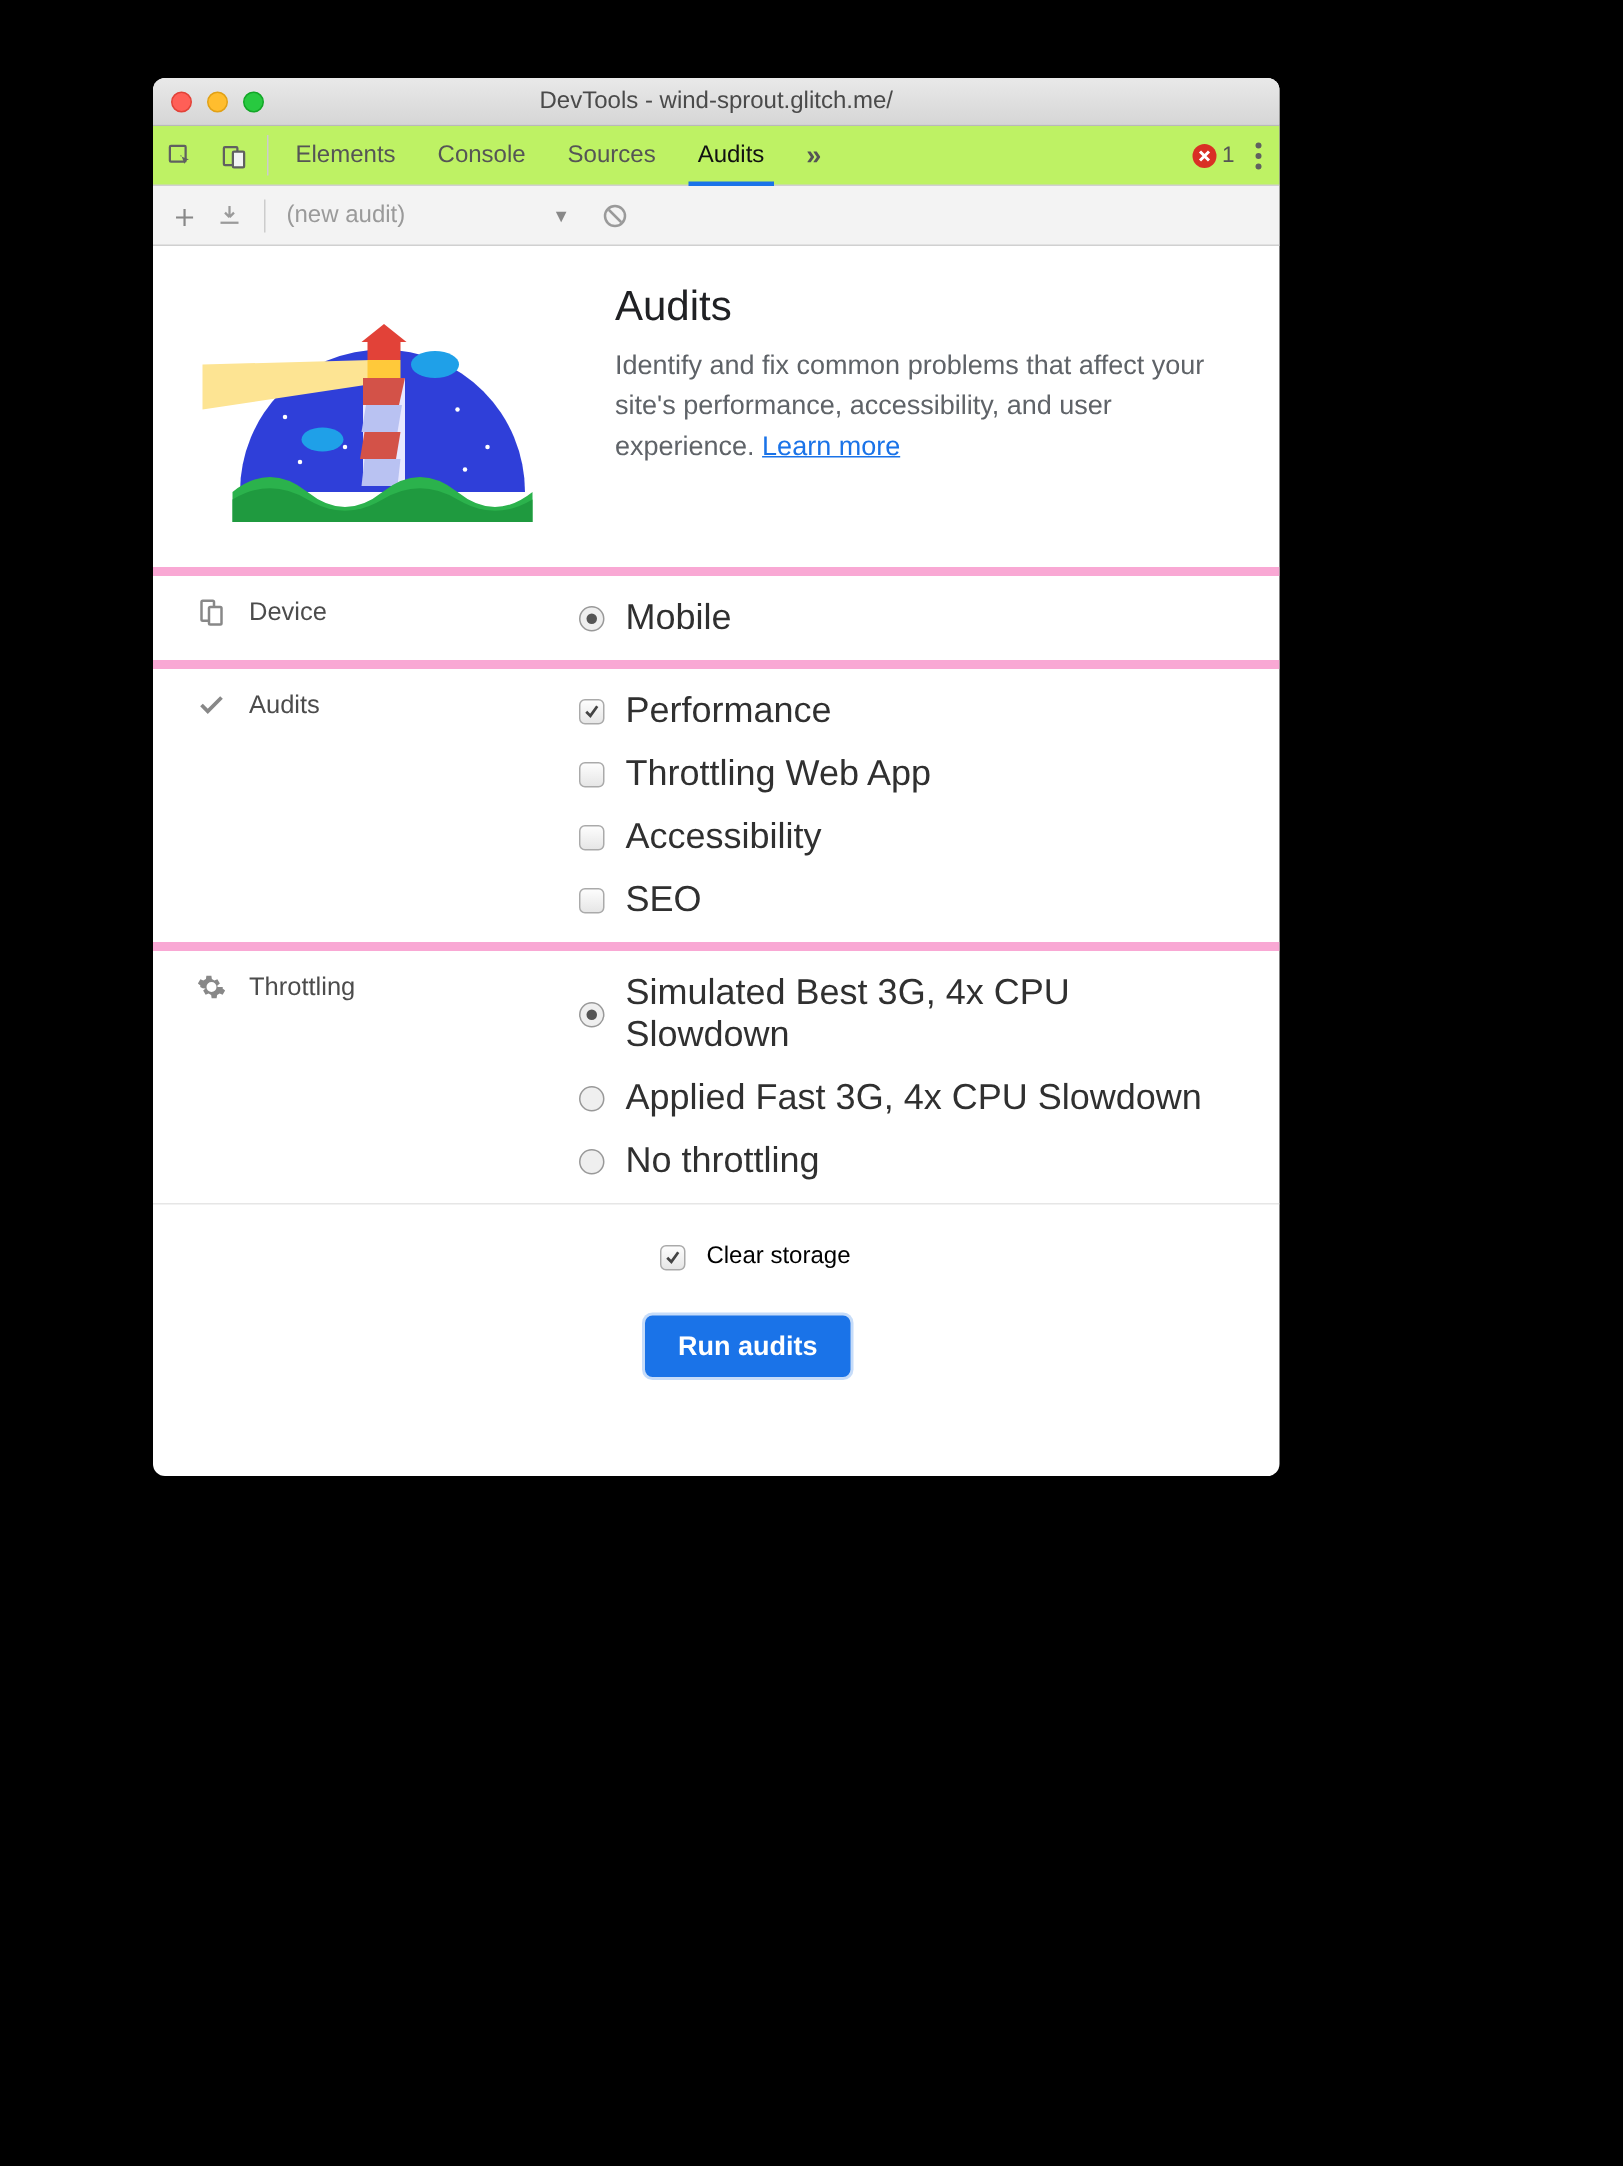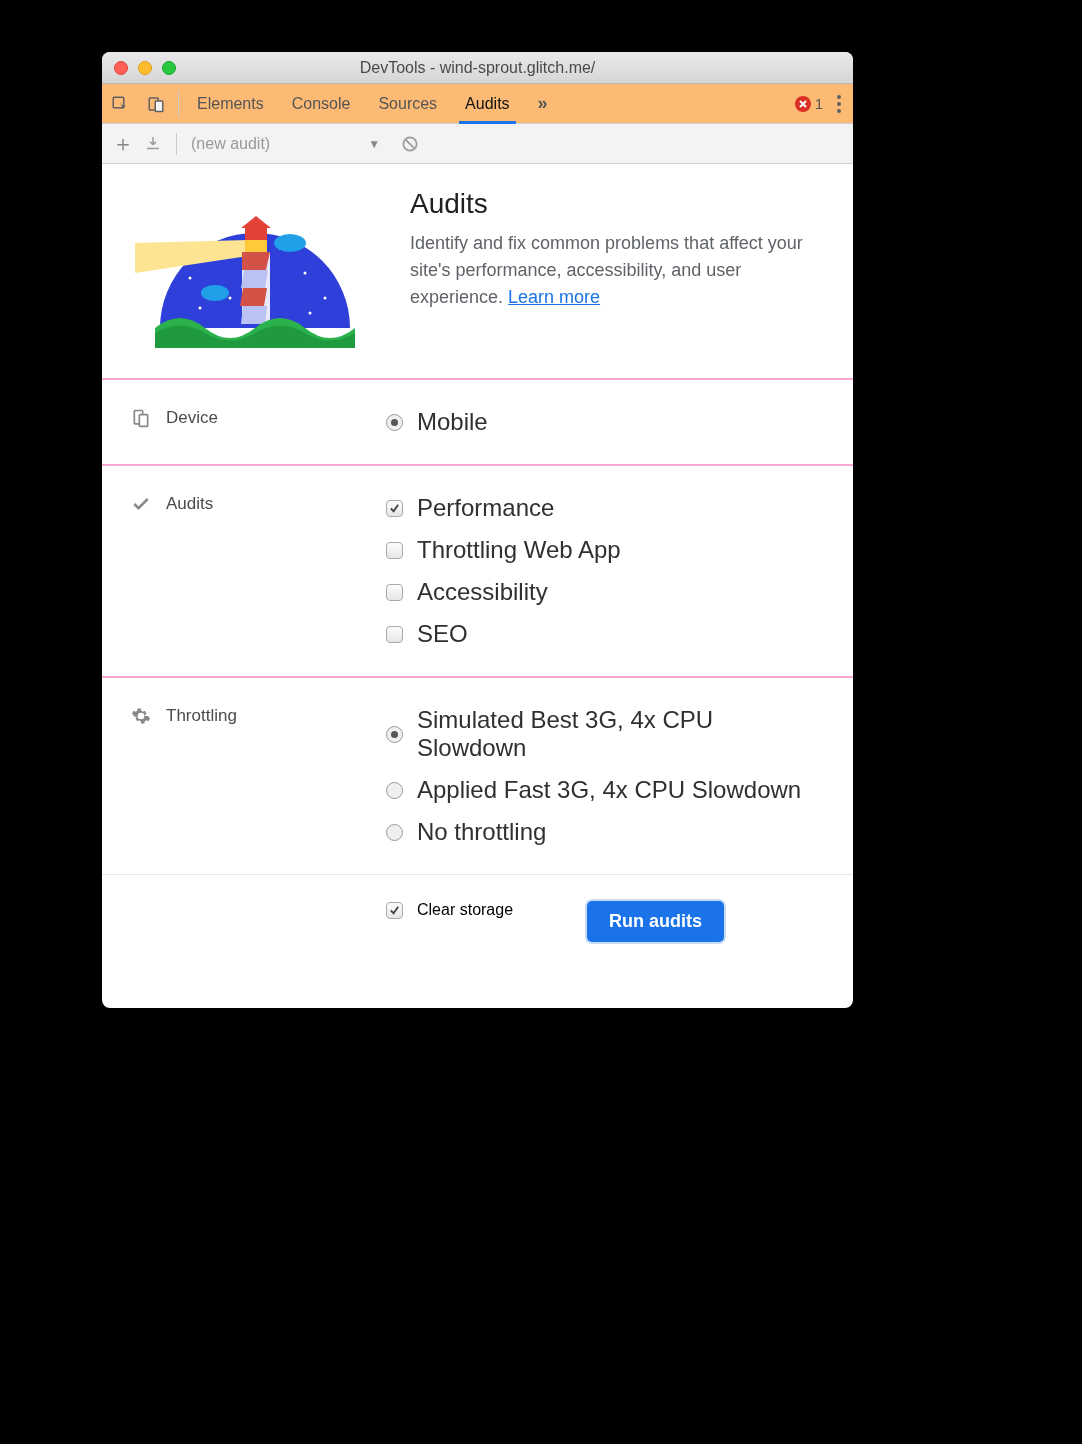--- a/index.html
+++ b/index.html
@@ -37,21 +37,21 @@
   .tl.yellow { background:#ffbd2e; border:1px solid #e1a116;}
   .tl.green { background:#28c940; border:1px solid #13a727;}
   .title-text {
     position:absolute; left:0; right:0; text-align:center;
     font-size:16px; color:#4a4a4a; pointer-events:none;
   }
   
   .tabrow {
     height: 40px;
     border-bottom: 1px solid #d0d0d0;
-    background: #fdba74;
+    background: #bef264;
     display: flex;
     align-items: stretch;
     font-size: 16px;
     color:#555;
   }
   .tabrow .iconbtn {
     display:flex; align-items:center; justify-content:center;
     width:36px;
   }
   .tabrow .sep { width:1px; background:#ccc; margin:6px 4px;}
@@ -97,22 +97,22 @@
     display:flex; gap: 30px; padding: 0 28px 30px;
   }
   .hero-art {
     width: 250px; height: 160px; flex:none;
     display:flex; justify-content:center; align-items:flex-end;
   }
   .hero-text h1 { font-size:28px; font-weight:500; margin:0 0 10px; color:#202124;}
   .hero-text p { margin:0; font-size:18px; color:#5f6368; line-height:1.5;}
   .hero-text a { color:#1a73e8; text-decoration:underline;}
   .section {
-    border-top:2px solid #f9a8d4;
-    padding: 28px 28px;
+    border-top:6px solid #f9a8d4;
+    padding: 14px 28px;
     display:flex;
   }
   .section-left {
     width: 256px; flex:none;
     display:flex; align-items:flex-start; gap:14px;
     color:#4c4c4c; font-size:17px;
   }
   .section-left .icon { width:22px; display:flex; justify-content:center; color:#888;}
   .section-right { flex:1; display:flex; flex-direction:column; gap:14px; font-size:24px; color:#303030;}
   .option {
@@ -133,21 +133,21 @@
   }
   .chk.checked{ background:linear-gradient(#fdfdfd,#e6e6e6);}
   .chk svg{width:11px;height:11px;display:none;}
   .chk.checked svg{display:block;}
   .footer-sect {
     border-top:1px solid #e6e6e6;
     padding: 26px 28px;
     display:flex;
   }
   .footer-sect .spacer{width:256px;flex:none;}
-  .footer-right {display:flex;flex-direction:row;gap:30px;align-items:flex-start;}
+  .footer-right {display:flex;flex-direction:column;gap:30px;align-items:flex-end;}
   .run-btn {
     background:#1a73e8; color:#fff; font-size:18px; font-weight:600;
     border:none; border-radius:5px; padding:10px 22px; cursor:pointer;
     box-shadow: 0 0 0 2px rgba(26,115,232,.25);
     margin-left: 44px;
   }
   svg { display:block; }
 </style>
 </head>
 <body>

